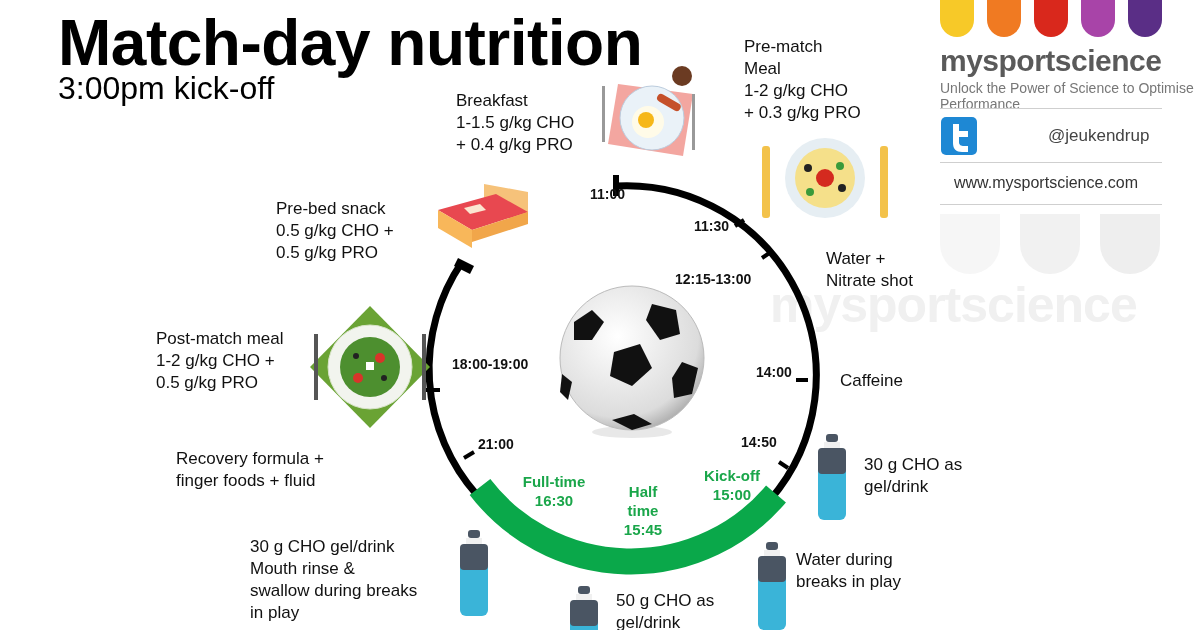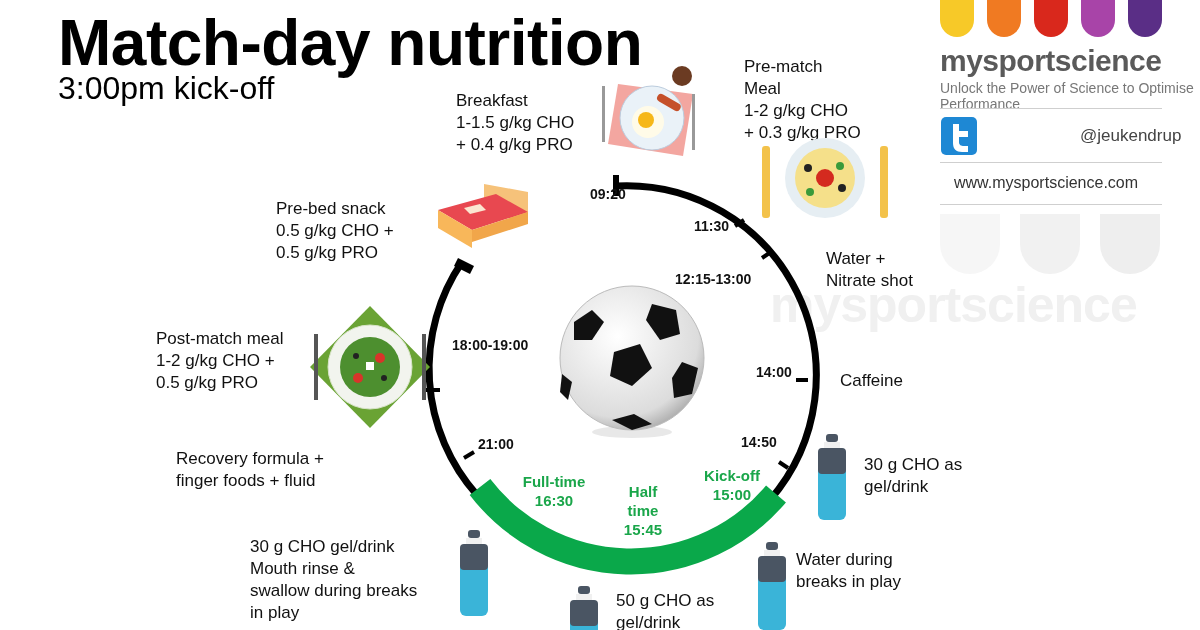--- a/index.html
+++ b/index.html
@@ -6,21 +6,21 @@
   body{width:1200px;height:630px;background:#ffffff;position:relative;overflow:hidden;font-family:"Liberation Sans",sans-serif;color:#111;}
   .abs{position:absolute;}
   .title{left:58px;top:6px;font-size:64px;font-weight:bold;letter-spacing:-0.5px;color:#000;}
   .subtitle{left:58px;top:70px;font-size:32px;color:#000000;}
   .lbl{font-size:17px;line-height:22px;color:#111;white-space:pre-line;}
   .time{font-size:14px;font-weight:bold;color:#111;}
   .green{color:#1aa64a;font-weight:bold;font-size:15px;text-align:center;line-height:19px;white-space:pre-line;}
   .brand{left:940px;top:44px;font-size:30px;font-weight:bold;color:#5a5a5a;letter-spacing:-0.5px;}
   .tagline{left:940px;top:80px;font-size:14px;color:#777;}
   .hr{height:1px;background:#cfcfcf;width:222px;left:940px;}
-  .handle{left:1048px;top:126px;font-size:17px;color:#444;margin-left:32px;}
+  .handle{left:1048px;top:126px;font-size:17px;color:#444;}
   .web{left:940px;top:174px;font-size:16px;color:#333;margin-left:14px;}
   .wm{left:770px;top:276px;font-size:50px;font-weight:bold;color:#f0f0f0;letter-spacing:-1px;}
 </style>
 </head>
 <body>
 
 <div class="abs title">Match-day nutrition</div>
 <div class="abs subtitle">3:00pm kick-off</div>
 
 <svg class="abs" style="left:938px;top:0px" width="230" height="40">
@@ -63,27 +63,27 @@
   <path d="M762,258 L771,252" stroke="#000" stroke-width="4"></path>
   <path d="M796,380 L808,380" stroke="#000" stroke-width="4"></path>
   <path d="M779,462 L788,468" stroke="#000" stroke-width="4"></path>
   <path d="M426,390 L440,390" stroke="#000" stroke-width="4"></path>
   <path d="M464,458 L474,452" stroke="#000" stroke-width="4"></path>
   <path d="M642,548 L642,556" stroke="#000" stroke-width="4"></path>
 
   <path d="M776,494 A190,190 0 0 1 480,487" fill="none" stroke="#0aa84a" stroke-width="26"></path>
 </svg>
 
-<div class="abs time" style="left:590px;top:186px">09:20</div>
+<div class="abs time" style="left:590px;top:186px">11:00</div>
 <div class="abs time" style="left:694px;top:218px">11:30</div>
 <div class="abs time" style="left:675px;top:271px">12:15-13:00</div>
 <div class="abs time" style="left:756px;top:364px">14:00</div>
 <div class="abs time" style="left:741px;top:434px">14:50</div>
 <div class="abs time" style="left:478px;top:436px">21:00</div>
-<div class="abs time" style="left:452px;top:337px">18:00-19:00</div>
+<div class="abs time" style="left:452px;top:356px">18:00-19:00</div>
 
 <div class="abs green" style="left:682px;top:466px;width:100px">Kick-off
 15:00</div>
 <div class="abs green" style="left:598px;top:482px;width:90px">Half
 time
 15:45</div>
 <div class="abs green" style="left:504px;top:472px;width:100px">Full-time
 16:30</div>
 
 <svg class="abs" style="left:552px;top:282px" width="160" height="160">
@@ -111,21 +111,21 @@
   <polygon points="20,20 95,30 85,92 10,80" fill="#f3a6a0"></polygon>
   <circle cx="54" cy="54" r="32" fill="#eaf2f8" stroke="#bcd"></circle>
   <circle cx="50" cy="58" r="16" fill="#fffbe8"></circle>
   <circle cx="48" cy="56" r="8" fill="#f6b718"></circle>
   <rect x="58" y="34" width="26" height="8" rx="4" fill="#c5502a" transform="rotate(30 70 38)"></rect>
   <circle cx="84" cy="12" r="10" fill="#6b3b22"></circle>
   <rect x="4" y="22" width="3" height="56" fill="#999"></rect>
   <rect x="94" y="30" width="3" height="56" fill="#999"></rect>
 </svg>
 
-<div class="abs lbl" style="left:744px;top:56px">Pre-match
+<div class="abs lbl" style="left:744px;top:36px">Pre-match
 Meal
 1-2 g/kg CHO
 + 0.3 g/kg PRO</div>
 <svg class="abs" style="left:760px;top:136px" width="130" height="82">
   <rect x="2" y="10" width="8" height="72" rx="3" fill="#f3c24a"></rect>
   <rect x="120" y="10" width="8" height="72" rx="3" fill="#f3c24a"></rect>
   <circle cx="65" cy="42" r="40" fill="#e6eef3"></circle>
   <circle cx="65" cy="42" r="30" fill="#f5e08a"></circle>
   <circle cx="65" cy="42" r="9" fill="#d42a1f"></circle>
   <circle cx="48" cy="32" r="4" fill="#222"></circle>

